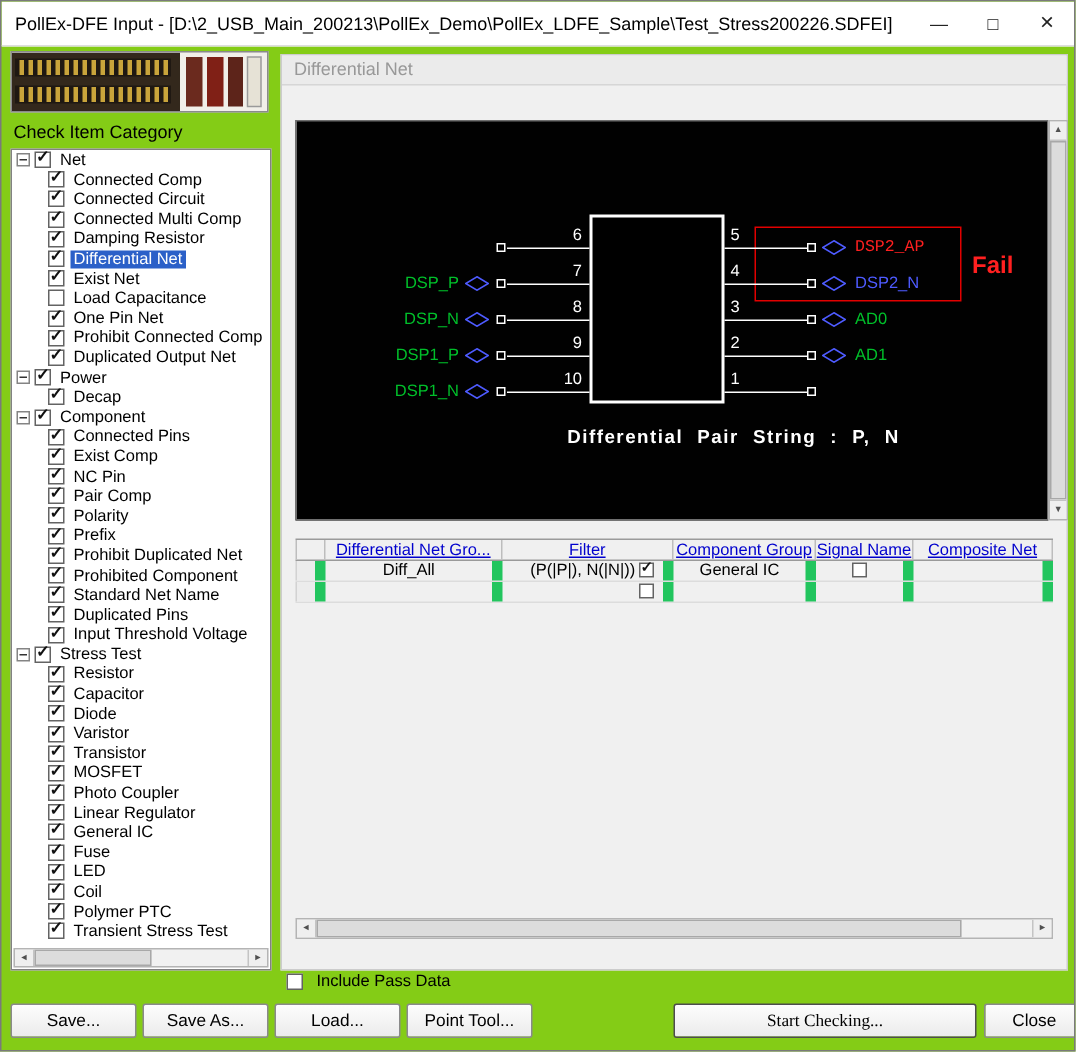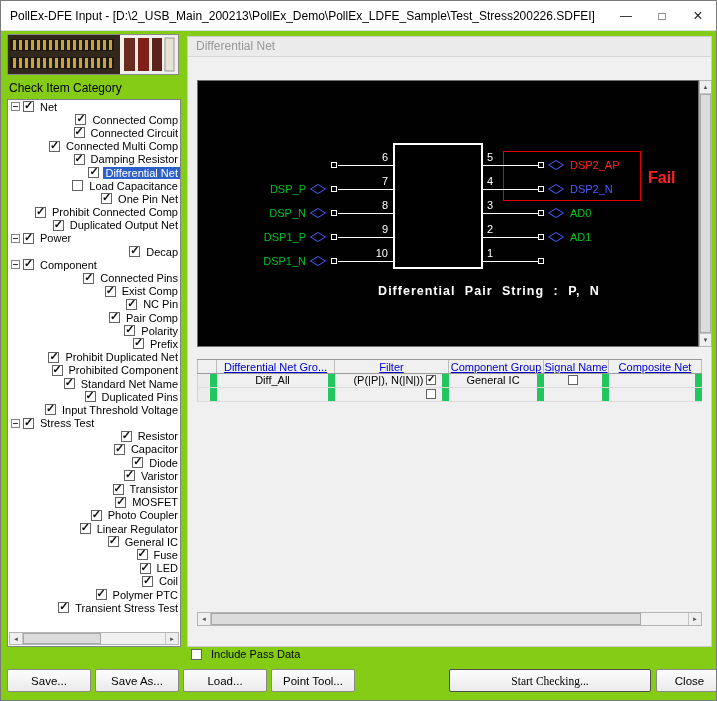--- a/index.html
+++ b/index.html
@@ -15,21 +15,21 @@
   .tbtn.close { font-size:16px; }
 
   
   .thumb { position:absolute; left:6px; top:33px; width:172px; height:41px; border:1px solid #8a8a8a; background:#ddd; overflow:hidden; }
 
   .category-label { position:absolute; left:8px; top:80px; font-size:12px; color:#000; }
 
   
   .tree-box { position:absolute; left:6px; top:98px; width:174px; height:548px; background:#fff; border:1px solid #828282; overflow:hidden; }
   .tree-item { display:flex; align-items:center; height:13.2px; padding-left:3px; white-space:nowrap; }
-  .tree-item.child { padding-left:24px;justify-content:flex-end; }
+  .tree-item.child { padding-left:24px; }
   .exp { width:9px; height:9px; border:1px solid #848484; background:#fff; margin-right:3px; position:relative; flex:none; }
   .exp::after { content:""; position:absolute; left:1px; top:3px; width:5px; height:1px; background:#333; }
   .cb { width:11px; height:11px; border:1px solid #636363; background:#fff; margin-right:4px; position:relative; flex:none; display:inline-block; }
   .cb.checked::after { content:"\2713"; position:absolute; left:0px; top:-2px; font-size:11px; font-weight:bold; color:#111; line-height:11px; }
   .tree-item .lbl { font-size:11px; padding:0 2px; }
   .tree-item .lbl.selected { background:#2b60c8; color:#fff; }
 
   
   .sb { position:absolute; background:#f1f1f1; border:1px solid #b4b4b4; display:flex; overflow:hidden; }
   .sb .arrow { width:13px; display:flex; align-items:center; justify-content:center; font-size:6px; color:#505050; background:#efefef; flex:none; }
@@ -174,20 +174,24 @@
         </div>
         <div class="tree-item child">
           <span class="cb checked"></span>
           <span class="lbl">Damping Resistor</span>
         </div>
         <div class="tree-item child">
           <span class="cb checked"></span>
           <span class="lbl selected">Differential Net</span>
         </div>
         <div class="tree-item child">
+          <span class="cb checked"></span>
+          <span class="lbl">Exist Net</span>
+        </div>
+        <div class="tree-item child">
           <span class="cb"></span>
           <span class="lbl">Load Capacitance</span>
         </div>
         <div class="tree-item child">
           <span class="cb checked"></span>
           <span class="lbl">One Pin Net</span>
         </div>
         <div class="tree-item child">
           <span class="cb checked"></span>
           <span class="lbl">Prohibit Connected Comp</span>
@@ -374,21 +378,21 @@
         <div class="pin-num" style="left: 289px; top: 118px;">3</div>
         <div class="pin-line" style="left: 285px; top: 156px; width: 57px;"></div>
         <div class="pin-sq" style="left: 340px; top: 153px;"></div>
         <div class="pin-num" style="left: 289px; top: 142px;">2</div>
         <div class="pin-line" style="left: 285px; top: 180px; width: 57px;"></div>
         <div class="pin-sq" style="left: 340px; top: 177px;"></div>
         <div class="pin-num" style="left: 289px; top: 166px;">1</div>
         <div class="diamond" style="left: 350px; top: 79px;"><svg width="16" height="10">
             <polygon points="8,0.5 15.5,5 8,9.5 0.5,5" fill="#000" stroke="#4e5bff" stroke-width="1"></polygon>
           </svg></div>
-        <div class="net-label" style="left: 372px; top: 78px; width: 120px; color: rgb(255, 32, 32);">DSP2_AP</div>
+        <div class="net-label" style="left: 372px; top: 78px; width: 120px; color: rgb(255, 32, 32); font-family: Liberation Mono, monospace;">DSP2_AP</div>
         <div class="diamond" style="left: 350px; top: 103px;"><svg width="16" height="10">
             <polygon points="8,0.5 15.5,5 8,9.5 0.5,5" fill="#000" stroke="#4e5bff" stroke-width="1"></polygon>
           </svg></div>
         <div class="net-label" style="left: 372px; top: 102px; width: 120px; color: rgb(78, 91, 255);">DSP2_N</div>
         <div class="diamond" style="left: 350px; top: 127px;"><svg width="16" height="10">
             <polygon points="8,0.5 15.5,5 8,9.5 0.5,5" fill="#000" stroke="#4e5bff" stroke-width="1"></polygon>
           </svg></div>
         <div class="net-label" style="left: 372px; top: 126px; width: 120px; color: rgb(0, 191, 42);">AD0</div>
         <div class="diamond" style="left: 350px; top: 151px;"><svg width="16" height="10">
             <polygon points="8,0.5 15.5,5 8,9.5 0.5,5" fill="#000" stroke="#4e5bff" stroke-width="1"></polygon>

